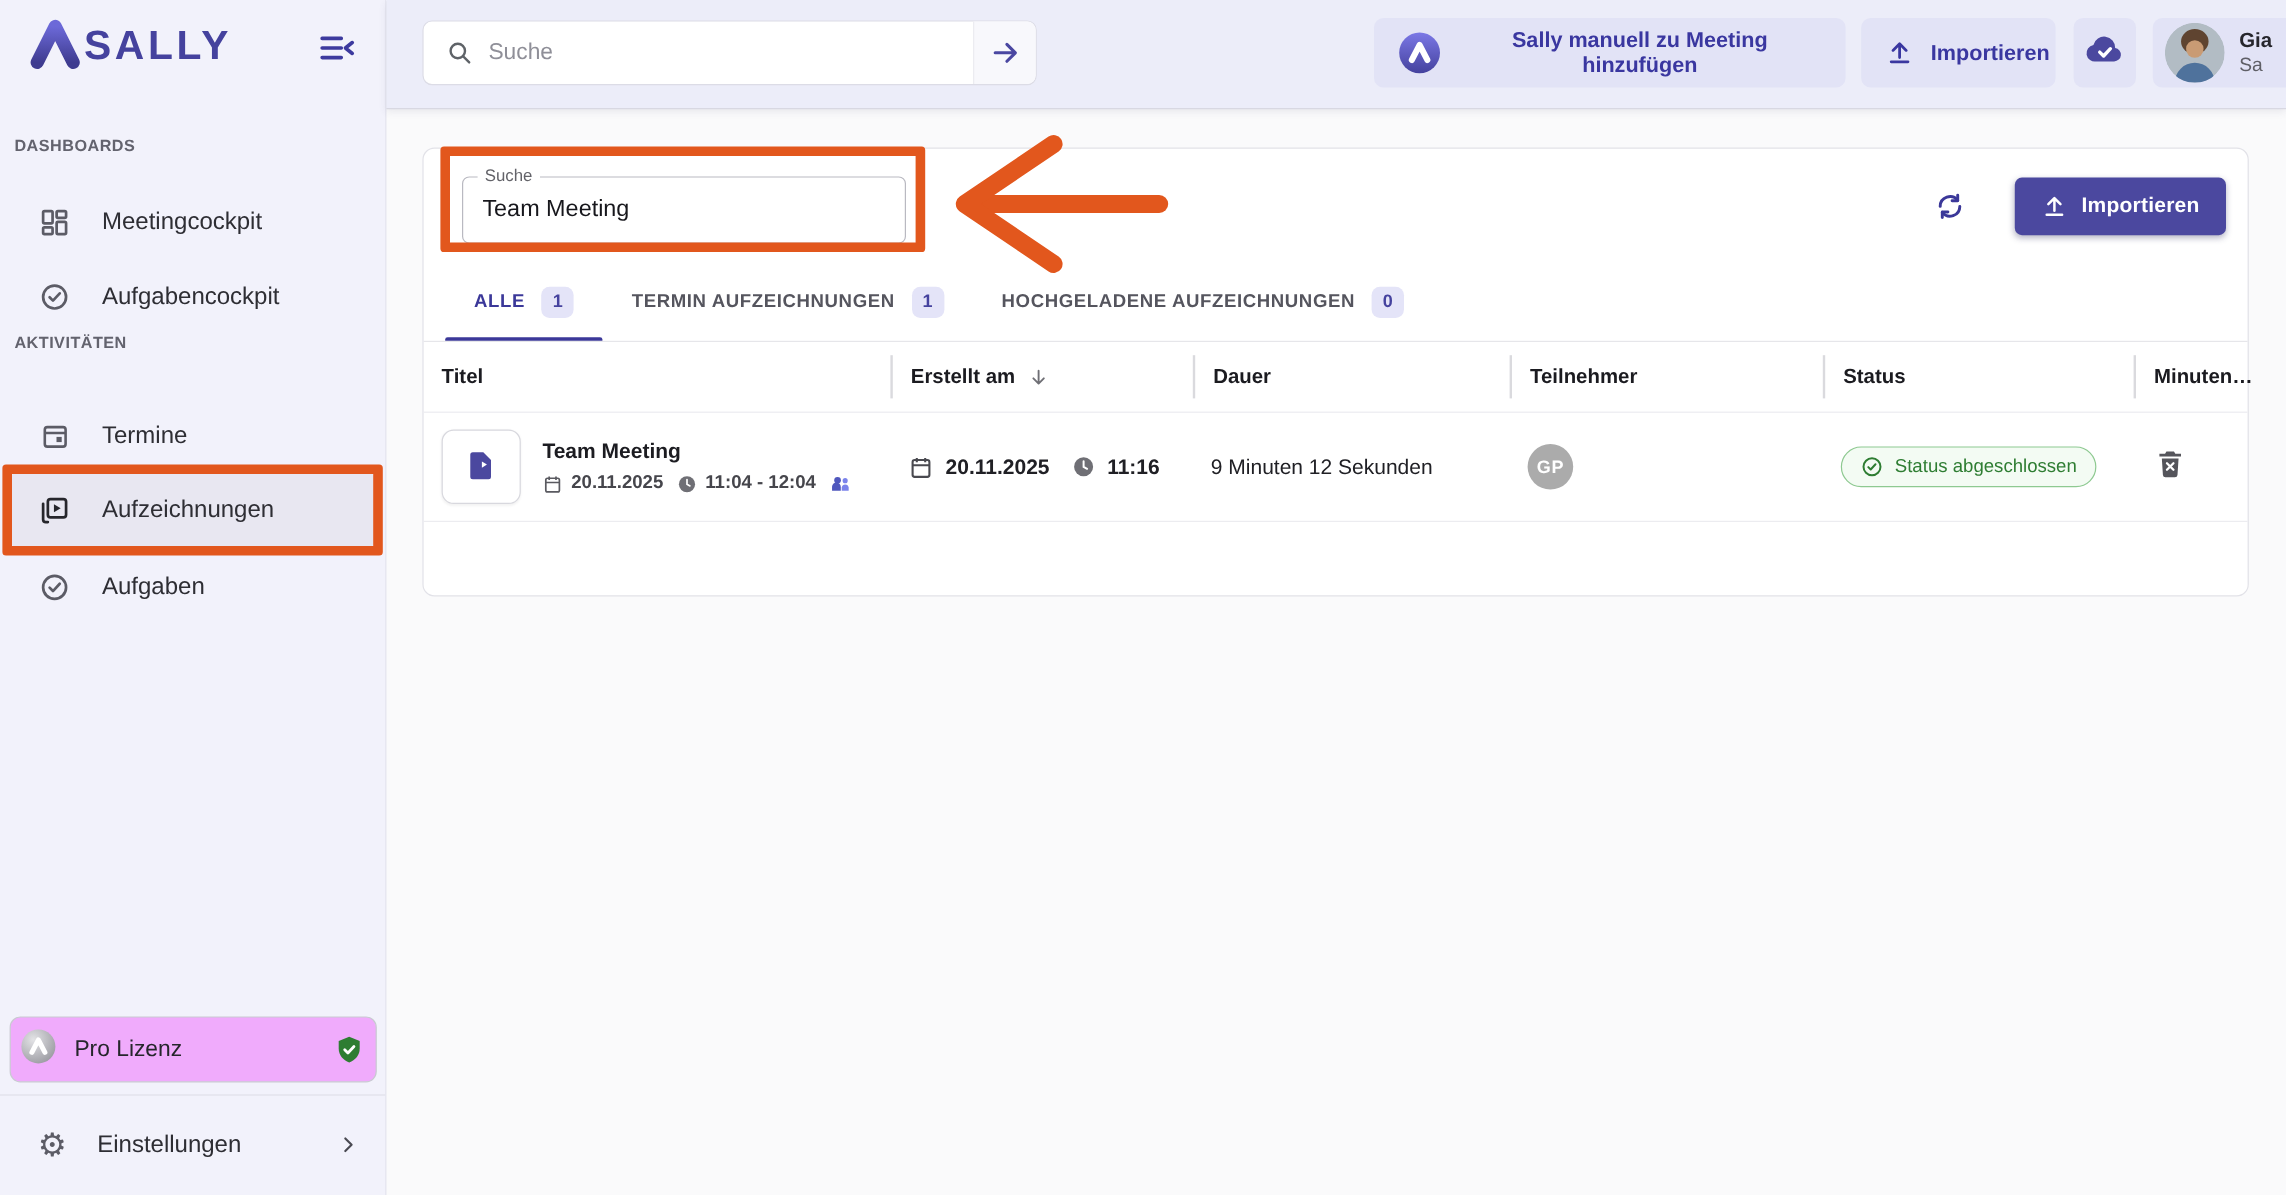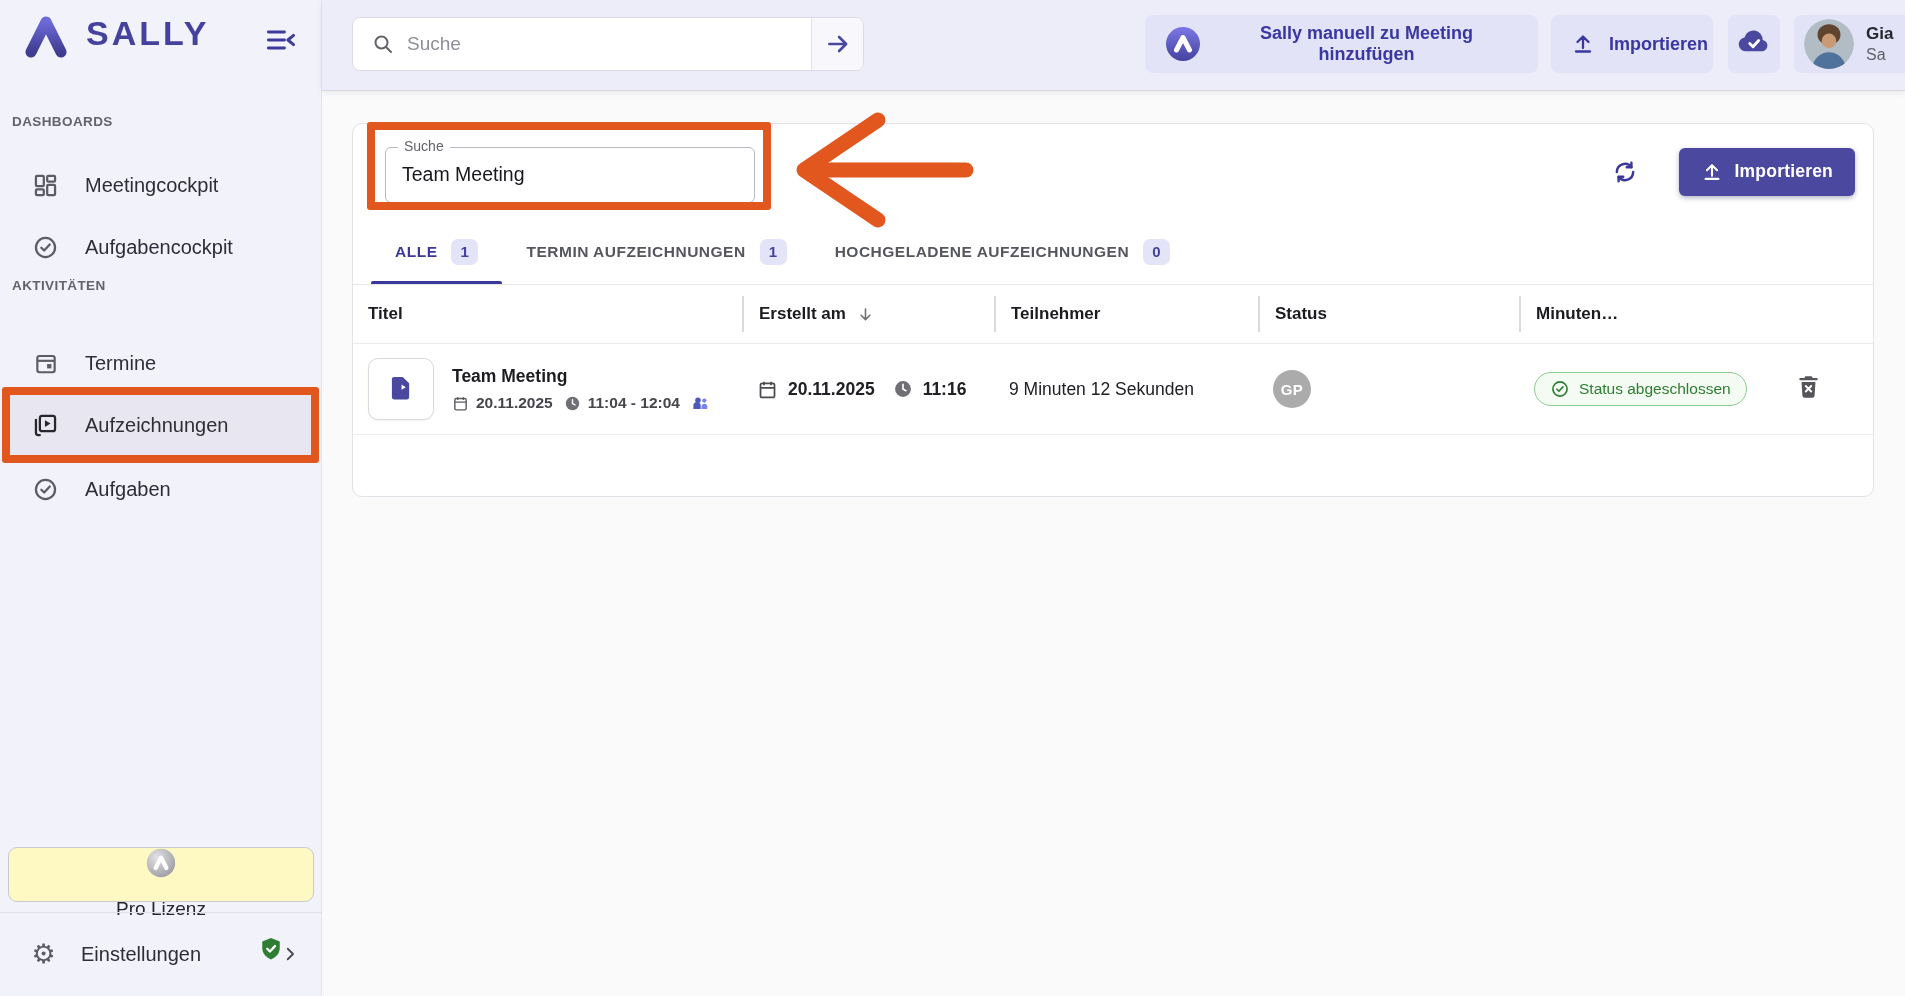--- a/index.html
+++ b/index.html
@@ -1,29 +1,29 @@
 <!DOCTYPE html>
 <html><head>
 <meta charset="utf-8">
 <style>
   * { box-sizing: border-box; }
   body { margin:0; font-family:"Liberation Sans", sans-serif; background:#fff; }
   .app { position:relative; width:1905px; height:996px; overflow:hidden; display:flex; background:#fff; }
 
   
   .sidebar { position:relative; flex:0 0 322px; width:322px; background:#f2f2fb; border-right:1px solid #e4e4ee; z-index:1; }
-  .logo-row { position:absolute; top:14px; left:22px; display:flex; gap:16px; }
+  .logo-row { position:absolute; top:14px; left:22px; display:flex; align-items:center; gap:0; }
   .brand { font-size:34px; font-weight:700; letter-spacing:3px; color:#45429e; }
   .menu-btn { position:absolute; top:26px; right:24px; width:32px; height:28px; background:none; border:none; cursor:pointer; padding:0; }
   .sec-label { position:absolute; left:12px; font-size:13.5px; font-weight:700; color:#63636e; letter-spacing:.4px; }
   .nav-item { position:absolute; left:8px; right:8px; height:58px; display:flex; align-items:center; gap:26px; padding-left:24px; border-radius:6px; font-size:20px; color:#2e2e34; cursor:pointer; }
   .nav-item.selected { background:#e8e7f1; }
   .nav-icon { width:27px; height:27px; display:flex; align-items:center; justify-content:center; flex:0 0 27px; }
   .gear-glyph { font-size:27px; color:#5c5c66; line-height:1; }
-  .license-box { position:absolute; left:8px; top:847px; width:306px; height:55px; background:#fef9c3; border:1.5px solid #c9c9d2; border-radius:9px; display:flex; align-items:center; gap:15px; padding:0 28px; font-size:19px; color:#26262c; cursor:pointer;flex-direction:column; }
+  .license-box { position:absolute; left:8px; top:847px; width:306px; height:55px; background:#f0abfc; border:1.5px solid #c9c9d2; border-radius:9px; display:flex; align-items:center; gap:15px; padding:0 8px; font-size:19px; color:#26262c; cursor:pointer; }
   .license-shield { margin-left:auto; width:28px; height:28px; }
   .sb-divider { position:absolute; top:912px; left:0; right:0; height:1px; background:#e0e0e8; }
   .settings-item { position:absolute; top:926px; left:8px; right:8px; height:56px; display:flex; align-items:center; gap:24px; padding-left:22px; font-size:20px; color:#2e2e34; cursor:pointer; }
   .settings-chevron { margin-left:auto; margin-right:14px; width:18px; height:18px; }
 
   
   .right { flex:1; display:flex; flex-direction:column; min-width:0; }
   .topbar { position:relative; flex:0 0 90px; height:90px; background:#ecedf9; box-shadow:0 1px 0 #d8d8e2, 0 3px 6px rgba(80,80,120,.10); z-index:2; }
   .searchbar { position:absolute; left:30px; top:17px; width:512px; height:54px; background:#fff; border:1px solid #dcdce6; border-radius:8px; display:flex; align-items:center; }
   .searchbar .mag { width:24px; height:24px; margin:0 10px 0 18px; flex:0 0 24px; }
@@ -317,20 +317,23 @@
               <span>Titel</span>
             </div>
           <div>
             <span>Erstellt am</span>
             <span style="display:flex;">
               <svg width="19" height="19" viewBox="0 0 24 24" fill="none" stroke="#6f6f75" stroke-width="2" stroke-linecap="round" stroke-linejoin="round">
                 <path d="M12 5 v13 M6.5 13 L12 18.5 L17.5 13"></path>
               </svg>
             </span>
           </div>
+          <div>
+              <span>Dauer</span>
+            </div>
           <div>
               <span>Teilnehmer</span>
             </div>
           <div>
               <span>Status</span>
             </div>
           <div>
               <span>Minuten…</span>
             </div>
         </div>

